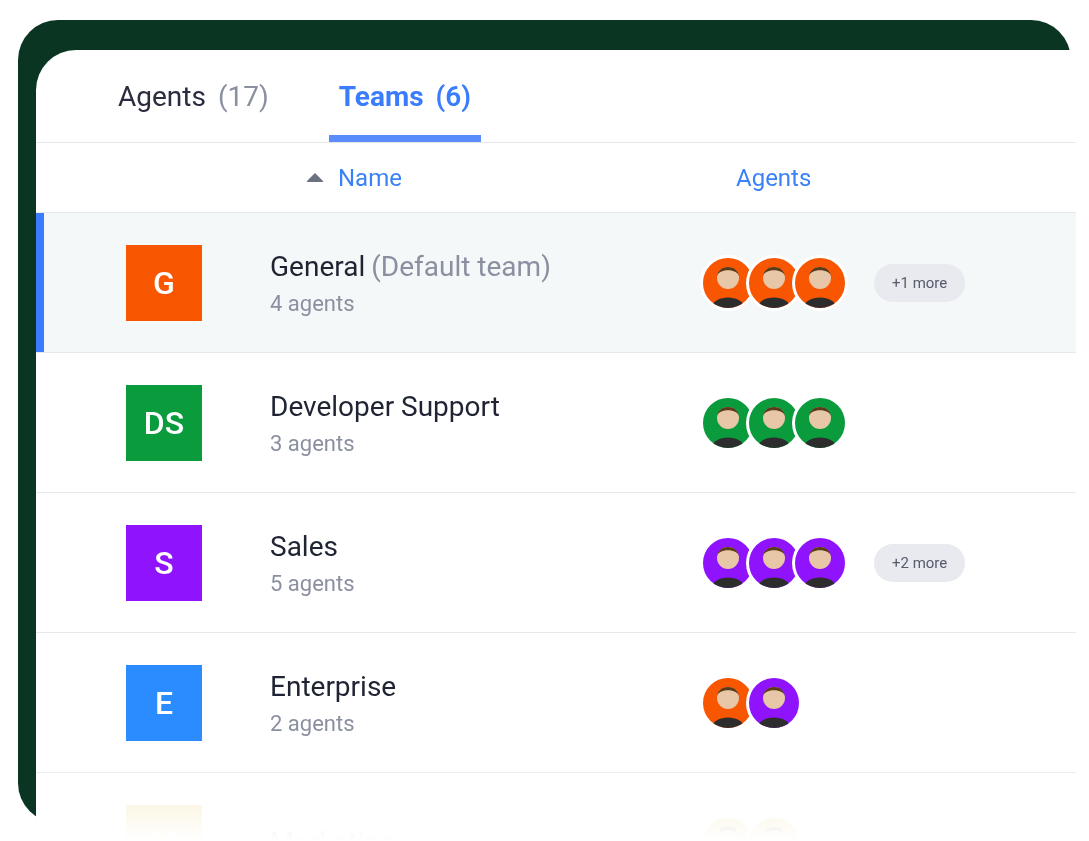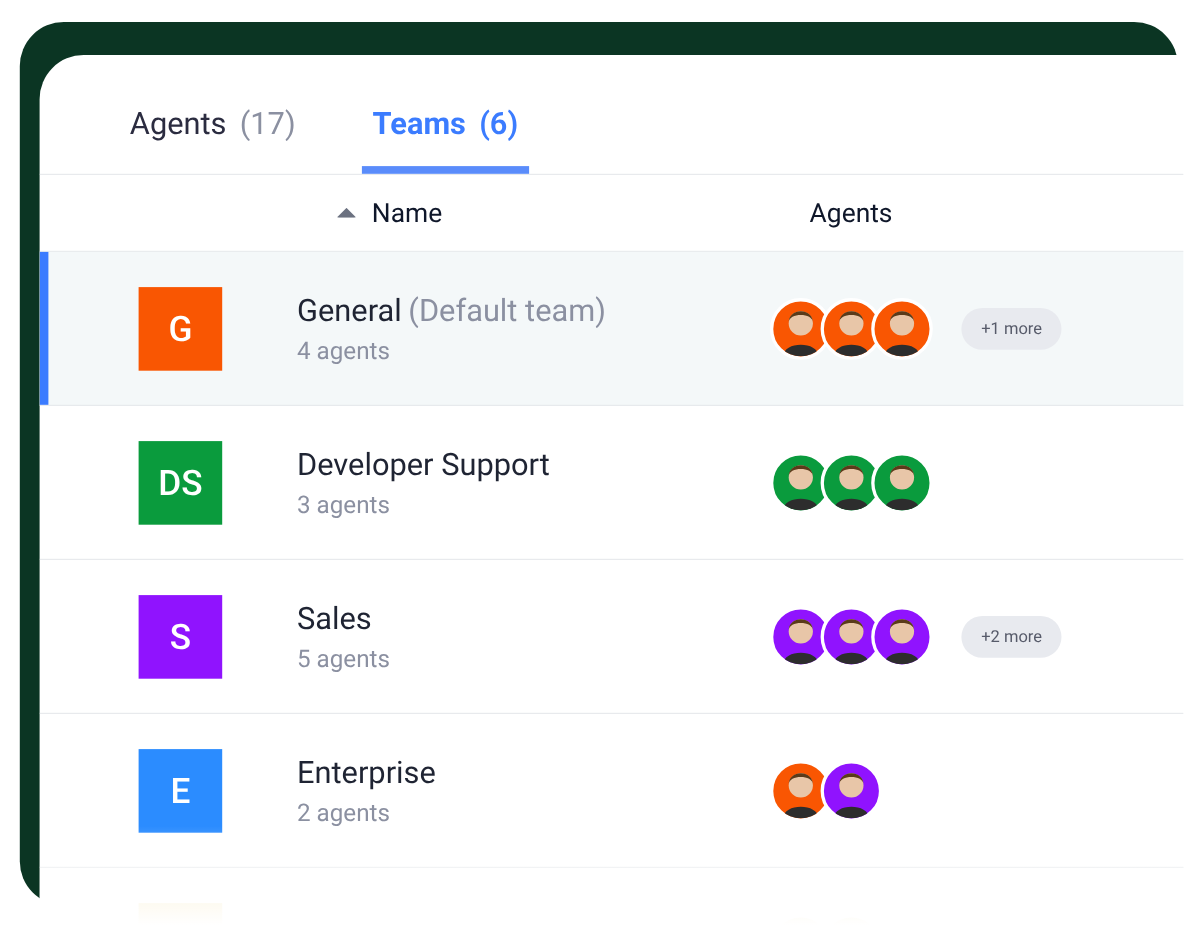--- a/index.html
+++ b/index.html
@@ -42,31 +42,31 @@
   .tab {
     display: flex;
     align-items: baseline;
     gap: 12px;
     padding: 10px 10px 22px 10px;
     font-size: 28px;
     color: #2b2c40;
     cursor: pointer;
     border-bottom: 7px solid transparent;
   }
-  .tab .count { color: #8b90a1; margin-top: 16px; }
+  .tab .count { color: #8b90a1; }
   .tab.active { color: #3b7cff; font-weight: 700; border-bottom-color: #5a8cfb; }
   .tab.active .count { color: #3b7cff; font-weight: 600; }
   
   .col-header {
     display: flex;
     align-items: center;
     height: 70px;
     padding-left: 270px;
     border-bottom: 1px solid #e6e8ec;
-    color: #0f172a;
+    color: #3b82f6;
     font-size: 24px;
   }
   .col-name { display: flex; align-items: center; gap: 14px; width: 430px; }
   .sort-glyph {
     width: 0; height: 0;
     border-left: 9px solid transparent;
     border-right: 9px solid transparent;
     border-bottom: 9px solid #6b7180;
     border-radius: 2px;
   }

